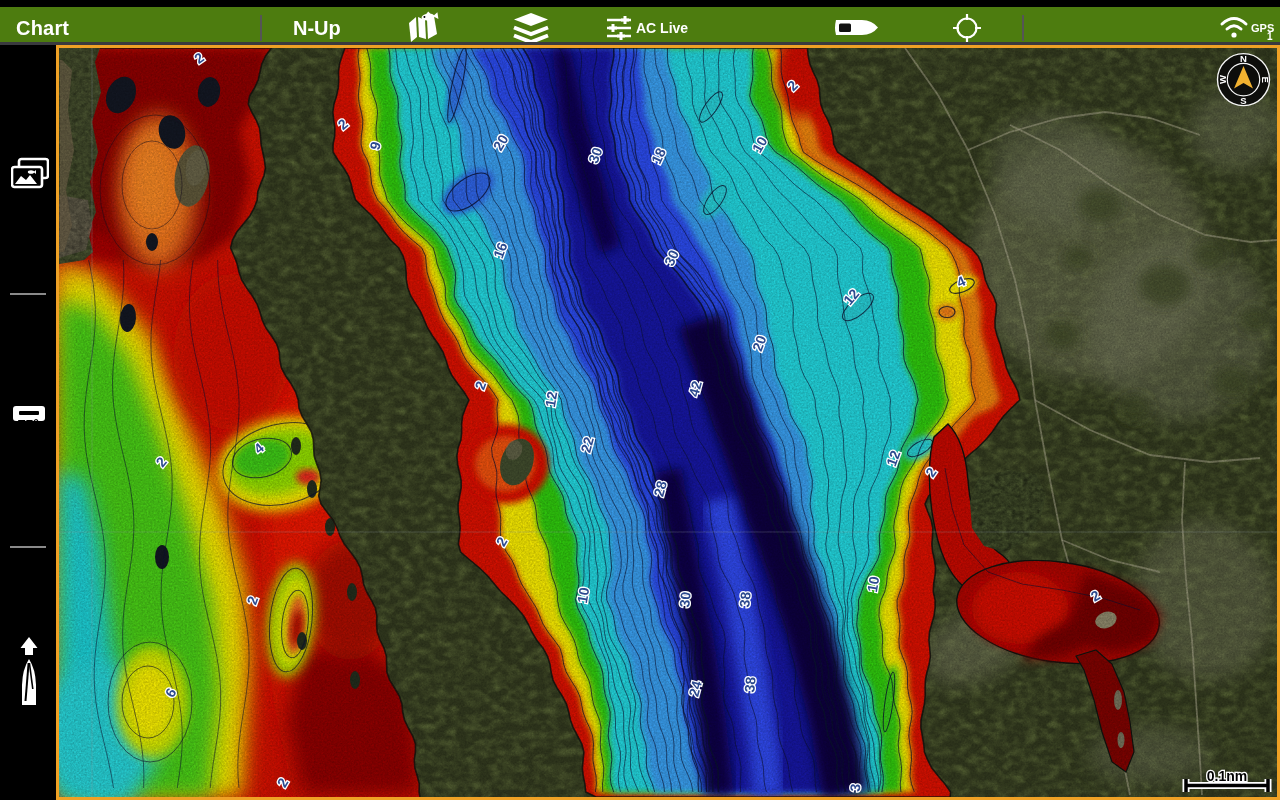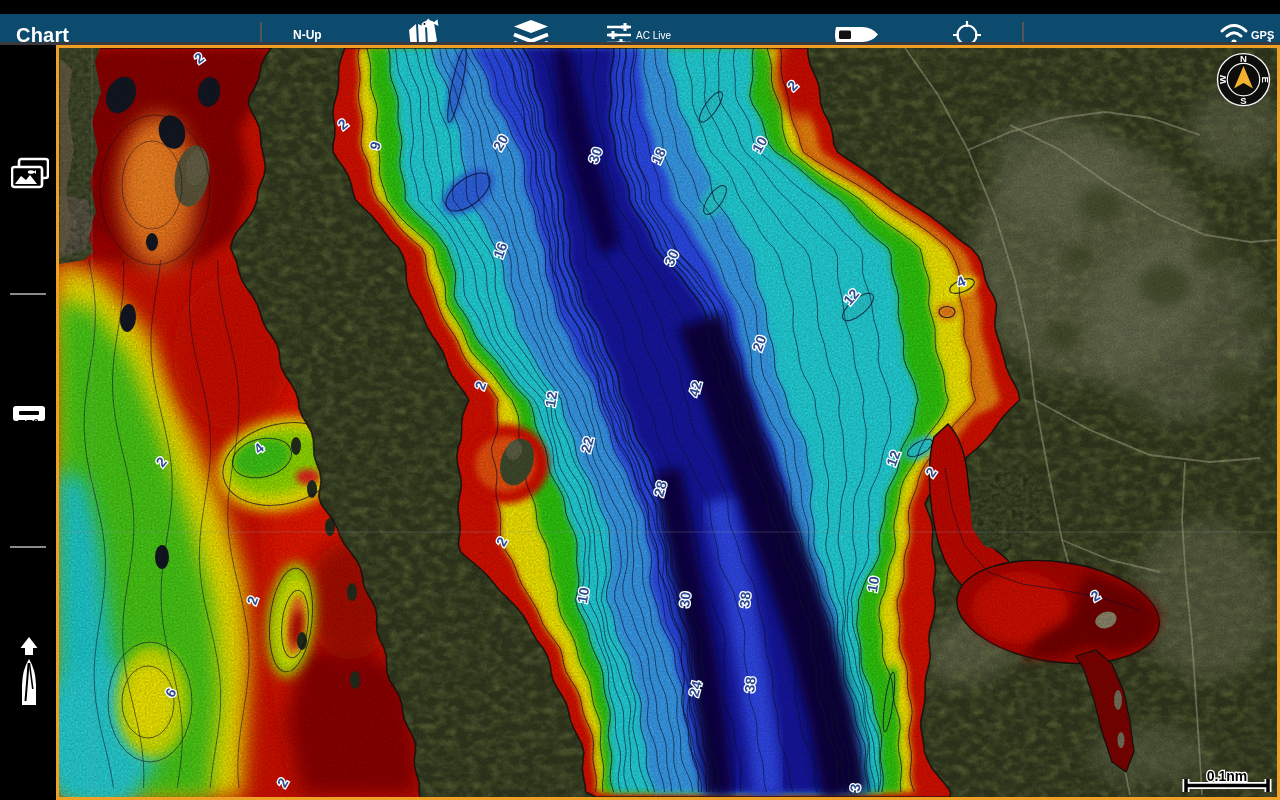--- a/index.html
+++ b/index.html
@@ -1,25 +1,25 @@
 <!DOCTYPE html>
 <html><head><meta charset="utf-8"><title>Chart</title><style>
 *{margin:0;padding:0;box-sizing:border-box}
 html,body{width:1280px;height:800px;background:#000;overflow:hidden;font-family:"Liberation Sans",sans-serif}
 body{opacity:0.999}
-#topbar{position:absolute;left:0;top:14px;width:1280px;height:40px;background:#0c4a6e;color:#fff}
+#topbar{position:absolute;left:0;top:7px;width:1280px;height:40px;background:#4d7c0f;color:#fff}
 #greyline{position:absolute;left:0;top:42px;width:1280px;height:3px;background:#3a3a3e}
 #frame{position:absolute;left:56px;top:45px;width:1224px;height:755px;border:3px solid #efa125;background:#5a6737}
 #sidebar{position:absolute;left:0;top:45px;width:56px;height:755px;background:#000}
 .tb{position:absolute;top:0;height:42px;display:flex;align-items:center}
 </style></head><body>
 <div id="topbar">
   <div class="tb" style="left:16px;font-size:20px;font-weight:bold;letter-spacing:0.2px">Chart</div>
   <div style="position:absolute;left:260px;top:8px;width:2px;height:26px;background:#555"></div>
-  <div class="tb" style="left:293px;font-size:12px;font-weight:bold">N-Up</div>
+  <div class="tb" style="left:293px;font-size:20px;font-weight:bold">N-Up</div>
   <svg class="tb" style="left:406px" width="36" height="42" viewBox="0 0 36 42">
     <path d="M3,16 L10,10 L11,30 L5,35 Z" fill="#fff"></path>
     <path d="M12,10 L19,13 L20,32 L13,30 Z" fill="#fff"></path>
     <path d="M21,13 L28,9 L31,27 L22,32 Z" fill="#fff"></path>
     <g transform="translate(22,10) rotate(-8)">
       <ellipse cx="0" cy="0" rx="6.5" ry="3.4" fill="#fff"></ellipse>
       <path d="M5,0 L10,-3.5 L10,3.5 Z" fill="#fff"></path>
       <path d="M-2,-2.5 L1,-5.5 L3,-2.5 Z" fill="#fff"></path>
       <circle cx="-3.5" cy="-0.6" r="1" fill="#000"></circle>
     </g>
@@ -28,21 +28,21 @@
     <path d="M23,6 L40,12.5 L23,19 L6,12.5 Z" fill="#fff"></path>
     <path d="M6,20.5 L23,27 L40,20.5" fill="none" stroke="#fff" stroke-width="4"></path>
     <path d="M6,28.5 L23,35 L40,28.5" fill="none" stroke="#fff" stroke-width="4"></path>
   </svg>
   <svg class="tb" style="left:607px" width="26" height="42" viewBox="0 0 26 42">
     <path d="M0,13 L24,13 M0,21 L24,21 M0,29 L24,29" stroke="#fff" stroke-width="2.4"></path>
     <path d="M18,9 L18,17 M14,13 L22,13" stroke="#fff" stroke-width="3"></path>
     <path d="M6,17 L6,25 M2,21 L10,21" stroke="#fff" stroke-width="3"></path>
     <path d="M14,25 L14,33 M10,29 L18,29" stroke="#fff" stroke-width="3"></path>
   </svg>
-  <div class="tb" style="left:636px;font-size:10px;font-weight:normal">AC Live</div>
+  <div class="tb" style="left:636px;font-size:14px;font-weight:bold">AC Live</div>
   <svg class="tb" style="left:834px" width="46" height="42" viewBox="0 0 46 42">
     <path d="M2,13 q-2,8 0,15 l26,0 q10,0 16,-7.5 q-6,-7.5 -16,-7.5 Z" fill="#fff"></path>
     <rect x="5" y="16.5" width="12" height="8.5" rx="1.5" fill="#111"></rect>
   </svg>
   <svg class="tb" style="left:952px" width="30" height="42" viewBox="0 0 30 42">
     <circle cx="15" cy="21" r="9.5" fill="none" stroke="#fff" stroke-width="2.2"></circle>
     <path d="M15,7 L15,13 M15,29 L15,35 M1,21 L7,21 M23,21 L29,21" stroke="#fff" stroke-width="2.2"></path>
   </svg>
   <div style="position:absolute;left:1022px;top:8px;width:2px;height:26px;background:#555"></div>
   <svg class="tb" style="left:1218px" width="32" height="42" viewBox="0 0 32 42">

